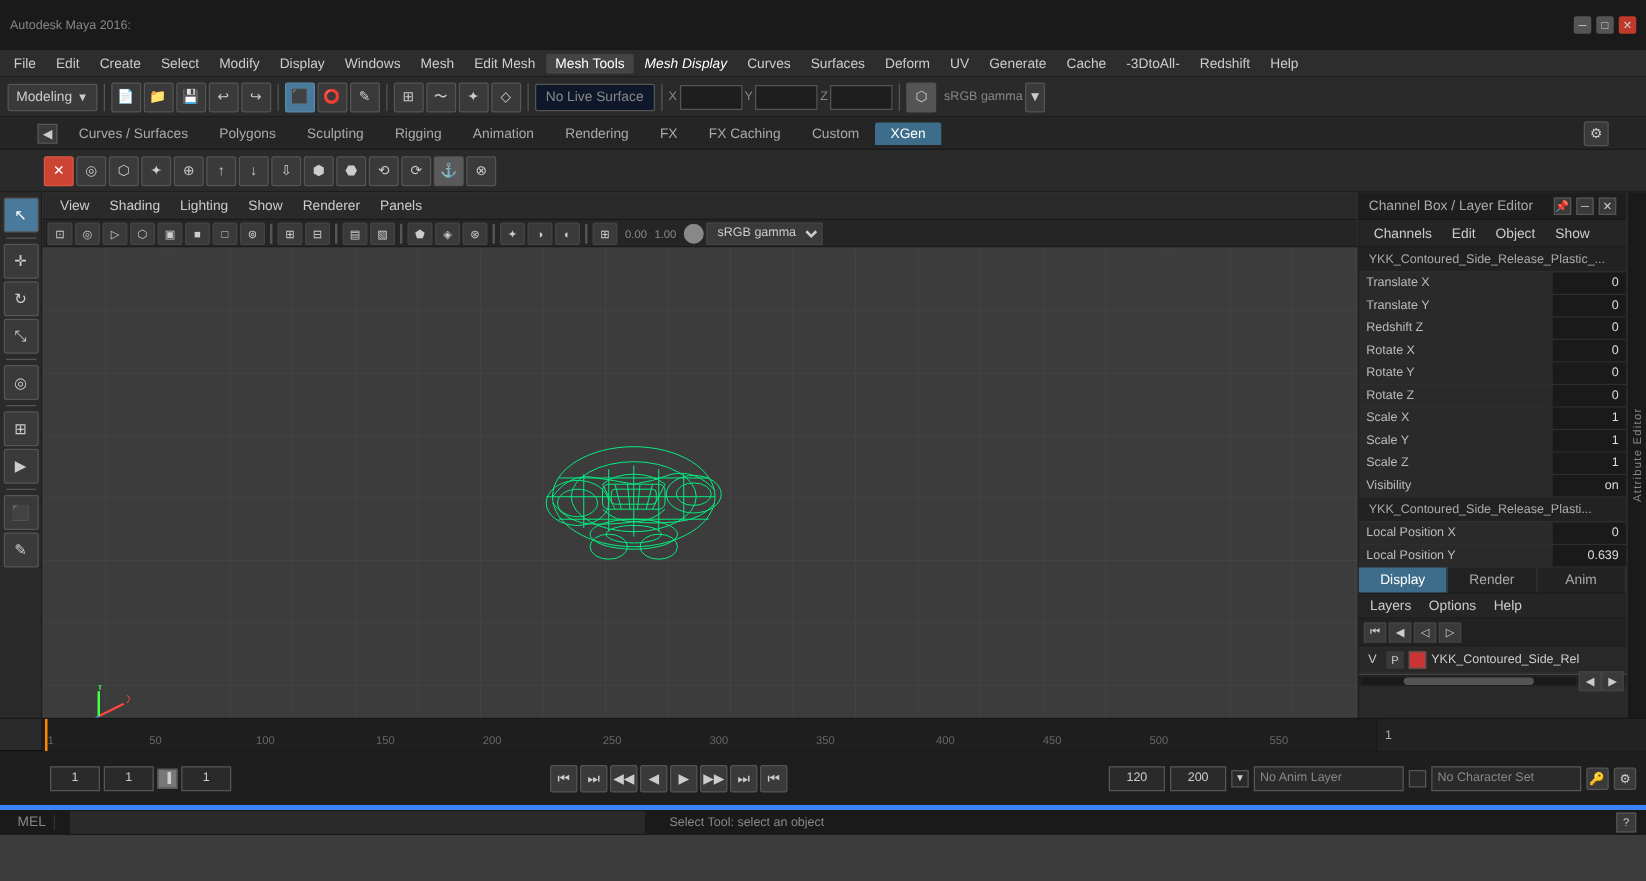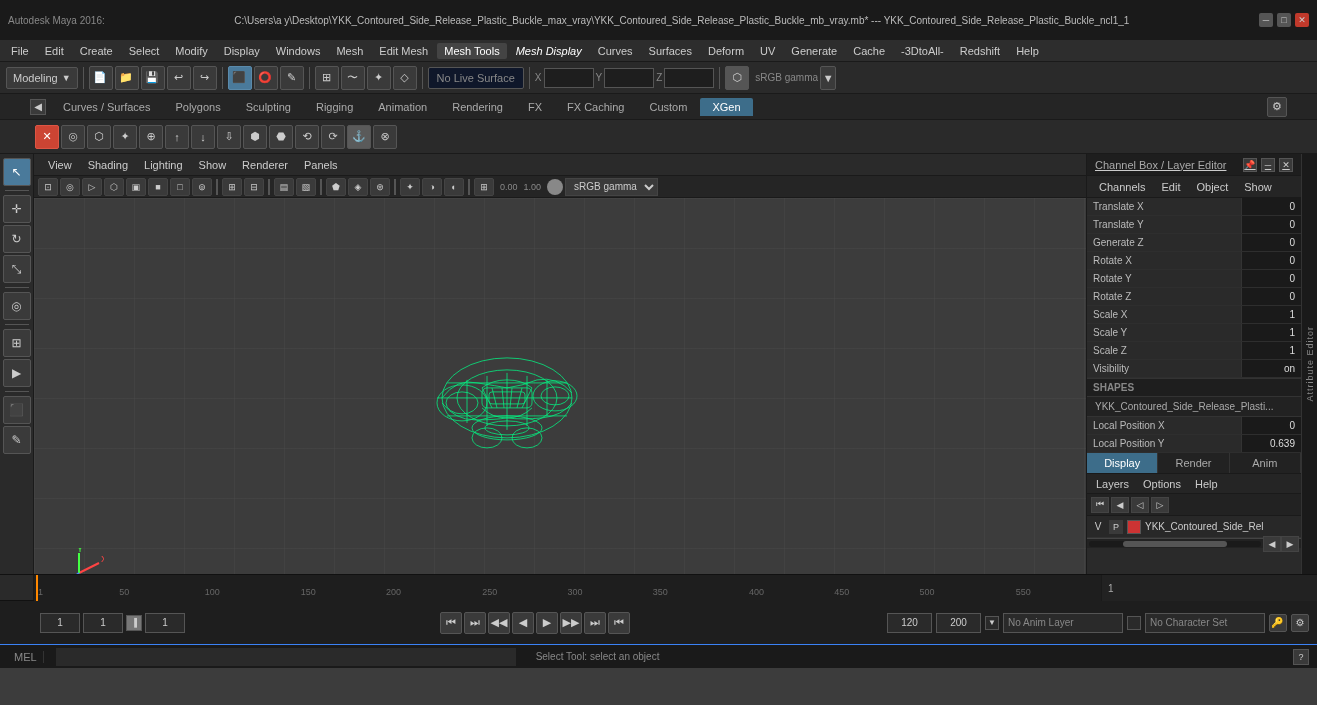--- a/index.html
+++ b/index.html
@@ -85,21 +85,21 @@
     
     #axis-gizmo { position: absolute; bottom: 20px; left: 20px; width: 50px; height: 50px; }
 
     
     #right-panel {
       width: 215px; background: #2a2a2a; border-left: 1px solid #1a1a1a;
       display: flex; flex-direction: column;
     }
     #channel-box-header {
       height: 22px; background: #1e1e1e; display: flex; align-items: center;
-      justify-content: space-between; padding: 0 8px; border-bottom: 1px solid #1a1a1a; text-decoration: underline;
+      justify-content: space-between; padding: 0 8px; border-bottom: 1px solid #1a1a1a;
     }
     #channel-box-header .cb-title { font-size: 11px; color: #aaa; }
     #channel-box-header .cb-controls { display: flex; gap: 4px; }
     #channel-box-header .cb-btn { width: 14px; height: 14px; background: #3a3a3a; border: 1px solid #555; display: flex; align-items: center; justify-content: center; cursor: pointer; font-size: 9px; }
 
     
     #cb-menus { height: 22px; background: #252525; display: flex; align-items: center; padding: 0 6px; gap: 4px; border-bottom: 1px solid #1a1a1a; }
     #cb-menus .cbm-item { padding: 2px 6px; cursor: pointer; font-size: 11px; color: #ccc; }
 
     
@@ -172,21 +172,20 @@
     
     .hscrollbar { height: 10px; background: #222; border-top: 1px solid #444; display: flex; align-items: center; padding: 0 2px; }
     .hscroll-track { flex: 1; height: 6px; background: #1a1a1a; border-radius: 3px; }
     .hscroll-thumb { width: 60%; height: 6px; background: #555; border-radius: 3px; margin-left: 20%; }
   </style>
 </head>
 <body>
 
 <div id="title-bar">
   <span style="white-space:nowrap; font-size:10px; color:#888;">Autodesk Maya 2016:</span>
-  <span class="title-text">C:\Users\a y\Desktop\YKK_Contoured_Side_Release_Plastic_Buckle_max_vray\YKK_Contoured_Side_Release_Plastic_Buckle_mb_vray.mb* --- YKK_Contoured_Side_Release_Plastic_Buckle_ncl1_1</span>
   <div class="win-controls">
     <div class="win-btn">─</div>
     <div class="win-btn">□</div>
     <div class="win-btn close">✕</div>
   </div>
 </div>
 
 <div id="menu-bar">
   <span class="menu-item">File</span>
   <span class="menu-item">Edit</span>
@@ -419,32 +418,33 @@
       </div>
     </div>
 
     <div id="cb-menus">
       <span class="cbm-item">Channels</span>
       <span class="cbm-item">Edit</span>
       <span class="cbm-item">Object</span>
       <span class="cbm-item">Show</span>
     </div>
 
+    <div id="obj-name">YKK_Contoured_Side_Release_Plastic_...</div>
 
     <div id="channel-rows">
       <div class="channel-row">
         <span class="channel-name">Translate X</span>
         <span class="channel-value">0</span>
       </div>
       <div class="channel-row">
         <span class="channel-name">Translate Y</span>
         <span class="channel-value">0</span>
       </div>
       <div class="channel-row">
-        <span class="channel-name">Generate Z</span>
+        <span class="channel-name">Redshift Z</span>
         <span class="channel-value">0</span>
       </div>
       <div class="channel-row">
         <span class="channel-name">Rotate X</span>
         <span class="channel-value">0</span>
       </div>
       <div class="channel-row">
         <span class="channel-name">Rotate Y</span>
         <span class="channel-value">0</span>
       </div>
@@ -463,21 +463,20 @@
       <div class="channel-row">
         <span class="channel-name">Scale Z</span>
         <span class="channel-value">1</span>
       </div>
       <div class="channel-row">
         <span class="channel-name">Visibility</span>
         <span class="channel-value">on</span>
       </div>
     </div>
 
-    <div class="section-header">SHAPES</div>
     <div id="shapes-name">YKK_Contoured_Side_Release_Plasti...</div>
     <div class="channel-row">
       <span class="channel-name">Local Position X</span>
       <span class="channel-value">0</span>
     </div>
     <div class="channel-row">
       <span class="channel-name">Local Position Y</span>
       <span class="channel-value">0.639</span>
     </div>
 
@@ -581,18 +580,18 @@
     </div>
     <div style="width:14px; height:14px; background:#2a2a2a; border:1px solid #555;"></div>
     <div style="width:120px; height:20px; background:#2a2a2a; border:1px solid #555; display:flex; align-items:center; padding:0 4px;">
       <span style="font-size:10px; color:#888;">No Character Set</span>
     </div>
     <div class="tr-btn" style="width:18px; height:18px; font-size:10px;">🔑</div>
     <div class="tr-btn" style="width:18px; height:18px; font-size:10px;">⚙</div>
   </div>
 </div>
 
-<div id="status-bar" style="width:100%; height:24px; background:#1a1a1a; display:flex; align-items:center; border-top:1px solid #3b82f6;">
+<div id="status-bar" style="width:100%; height:24px; background:#1a1a1a; display:flex; align-items:center; border-top:4px solid #3b82f6;">
   <span id="mel-label" style="font-size:11px; color:#888; padding:0 6px; border-right:1px solid #333;">MEL</span>
   <input type="text" style="flex: 1 1 0%; max-width: 460px; height: 18px; background: rgb(42, 42, 42); border: none; color: rgb(204, 204, 204); font-size: 10px; padding: 0px 4px; margin: 0px 4px;" value="">
   <span style="flex:1; font-size:10px; color:#888; padding:0 8px;">Select Tool: select an object</span>
   <div class="status-icon">?</div>
 </div>
 
 </body></html>

